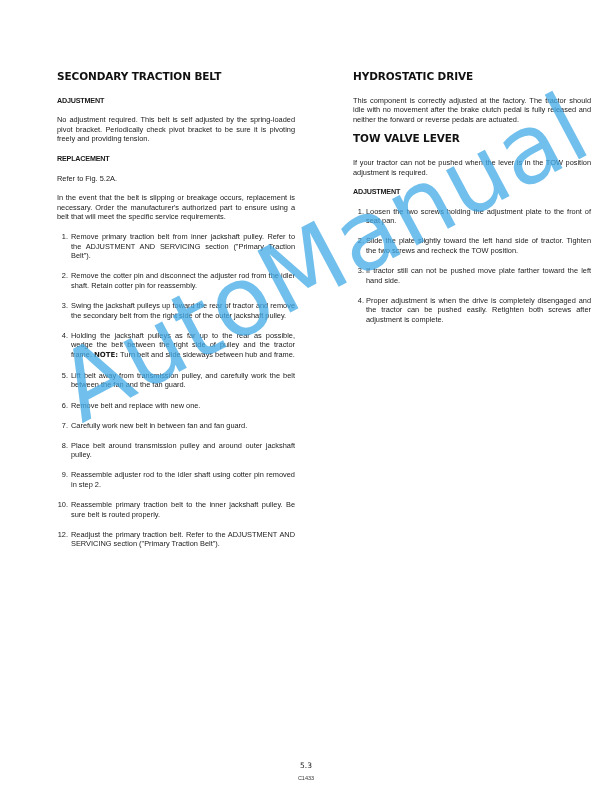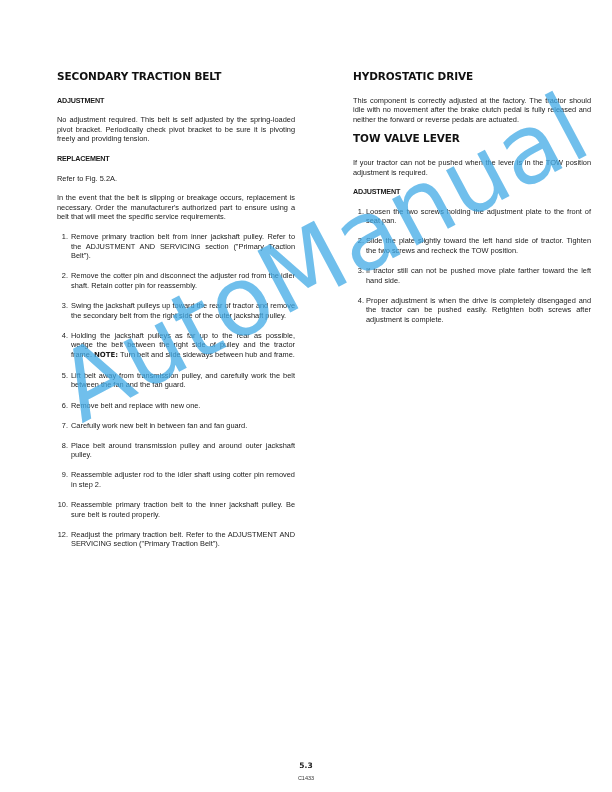--- a/index.html
+++ b/index.html
@@ -18,21 +18,21 @@
     p { margin: 0 0 10px 0; text-align: justify; }
     ol { list-style: none; margin: 0; padding: 0; }
     ol li { position: relative; padding-left: 13px; margin: 0 0 10.5px 0; text-align: justify; }
     ol li .num { position: absolute; left: 0; top: 0; width: 11px; text-align: right; }
     ol.wide li { padding-left: 14px; }
     .warn { position: relative; padding-left: 27px; margin: 0 0 14px 0; }
     .warn .icon { position: absolute; left: 0; top: 2px; width: 18px; height: 18px; }
     .warn-text { font-family: "DejaVu Sans", sans-serif; font-weight: bold; font-size: 6.6px; line-height: 9px; text-align: justify; }
     .bold { font-weight: bold; font-family: "DejaVu Sans", sans-serif; font-size: 7px; margin-top: 41px; }
     .page-num { position: absolute; left: 0; width: 612px; top: 761px; text-align: center;
-      font-family: "DejaVu Sans", sans-serif; font-weight: bold; font-size: 7.5px; }
+      font-family: "DejaVu Sans", sans-serif; font-weight: normal; font-size: 7.5px; }
     .doc-code { position: absolute; left: 0; width: 612px; top: 775px; text-align: center; font-size: 5.5px; color: #333; }
     .watermark {
       position: absolute; left: 40px; top: 345px; font-family: "DejaVu Sans", sans-serif;
       font-size: 96px; color: rgba(64,170,230,0.75); transform: rotate(-28deg);
       transform-origin: left top; white-space: nowrap; pointer-events: none; letter-spacing: 1px;
     }
     .sec-right-2 { margin-top: 4px; }
   </style>
 </head>
 <body>

